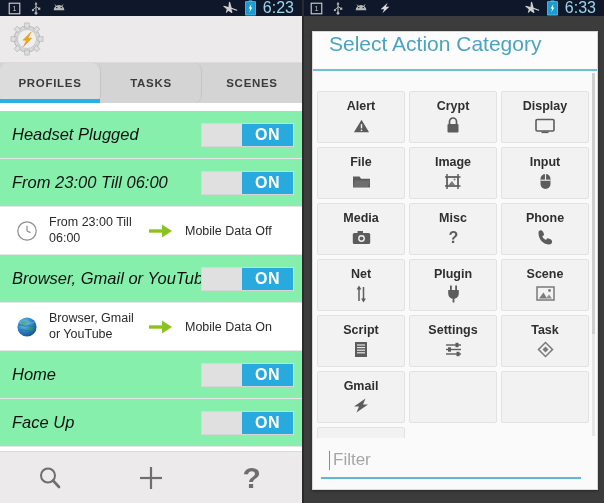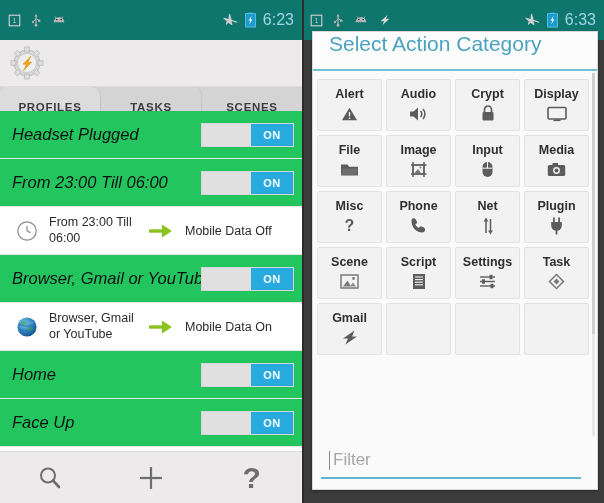--- a/index.html
+++ b/index.html
@@ -12,22 +12,22 @@
   .screen { position: relative; width: 604px; height: 503px; display: flex; }
 
   
   .left-phone {
     position: relative;
     width: 302px; height: 503px;
     background: #ffffff;
     overflow: hidden;
   }
   .statusbar {
-    height: 40px;
-    background: #0f766e;
+    height: 16px;
+    background: #0f172a;
     display: flex; align-items: center;
     padding: 0 8px;
     color: #cfcfcf;
   }
   .sb-left { display: flex; align-items: center; gap: 9px; }
   .sb-right { margin-left: auto; display: flex; align-items: center; gap: 7px; }
   .sb-icon { display: inline-flex; align-items: center; justify-content: center; }
   .sb-time {
     color: #9fd4e8; font-size: 16px; letter-spacing: 0px;
     font-family: "Liberation Sans", sans-serif;
@@ -56,35 +56,35 @@
   .tab.active::after {
     content: ""; position: absolute; left: 0; right: 0; bottom: 0;
     height: 4px; background: #29b0e5;
   }
 
   .list { position: absolute; top: 111px; bottom: 52px; left: 0; right: 0; background: #fff; overflow: hidden; }
   .prow {
     height: 48px; display: flex; align-items: center;
     padding: 0 8px 0 12px;
     border-bottom: 1px solid #e6e6e6;
-    background: #22c55e;
+    background: #86efac;
   }
   .prow-name {
     font-style: italic; font-size: 16.5px; color: #111; flex: 1;
     white-space: nowrap; overflow: hidden;
   }
   .toggle {
     width: 93px; height: 24px; background: #e0e0e0; position: relative;
     flex: 0 0 auto; border: 1px solid #d6d6d6;
   }
   .toggle .thumb {
-    position: absolute; right: 0; top: 0; bottom: 0; width: 42px;
+    position: absolute; right: 0; top: 0; bottom: 0; width: 51px;
     background: #29aadf;
     display: flex; align-items: center; justify-content: center;
-    color: #ffffff; font-size: 11px; font-weight: bold; letter-spacing: 0.5px;
+    color: #ffffff; font-size: 16px; font-weight: bold; letter-spacing: 0.5px;
   }
 
   .detail {
     display: flex; align-items: center; gap: 9px;
     padding: 7px 10px 7px 14px;
     border-bottom: 1px solid #e6e6e6;
     min-height: 48px;
   }
   .detail-icon { width: 26px; height: 26px; flex: 0 0 26px; display: flex; align-items: center; justify-content: center; }
   .detail-trigger {
@@ -118,22 +118,22 @@
     box-shadow: 0 1px 3px rgba(0,0,0,0.35);
   }
   .dialog-title {
     padding: 0 16px 13px 16px;
     font-size: 21px; color: #4ba3bf;
     border-bottom: 2px solid #6fc0d4;
     background: #fcfcfc;
   }
   .grid-wrap { flex: 1; position: relative; overflow: hidden; background: #fafafa; }
   .grid {
-    display: grid; grid-template-columns: repeat(4, 1fr);
-    gap: 4px; padding: 8px 8px 4px 4px;
+    display: grid; grid-template-columns: repeat(3, 1fr);
+    gap: 4px; padding: 20px 8px 4px 4px;
   }
   .cat {
     background: #f2f2f2;
     border: 1px solid #e2e2e2;
     border-radius: 2px;
     height: 52px;
     display: flex; flex-direction: column; align-items: center; justify-content: center;
     gap: 3px;
   }
   .cat-label { font-size: 12.5px; font-weight: bold; color: #2f2f2f; }
@@ -420,30 +420,20 @@
             <span class="cat-ico">
               <svg width="17" height="16" viewBox="0 0 18 16">
                   <polygon points="9,1.5 17,14.5 1,14.5" fill="#5c5c5c"></polygon>
                   <line x1="9" y1="6" x2="9" y2="10.5" stroke="#f2f2f2" stroke-width="1.5"></line>
                   <circle cx="9" cy="12.5" r="0.9" fill="#f2f2f2"></circle>
                 </svg>
             </span>
           </div>
 
 
-          <div class="cat">
-            <span class="cat-label">Audio</span>
-            <span class="cat-ico">
-              <svg width="20" height="16" viewBox="0 0 20 16">
-                  <polygon points="1,5.5 4.5,5.5 9,1.5 9,14.5 4.5,10.5 1,10.5" fill="#5c5c5c"></polygon>
-                  <path d="M11.5 5a4.5 4.5 0 0 1 0 6" fill="none" stroke="#5c5c5c" stroke-width="1.5"></path>
-                  <path d="M14 3a7.5 7.5 0 0 1 0 10" fill="none" stroke="#5c5c5c" stroke-width="1.5"></path>
-                </svg>
-            </span>
-          </div>
 
           <div class="cat">
             <span class="cat-label">Crypt</span>
             <span class="cat-ico">
               <svg width="14" height="17" viewBox="0 0 14 17">
                   <path d="M3.5 7V4.5a3.5 3.5 0 0 1 7 0V7" fill="none" stroke="#5c5c5c" stroke-width="1.7"></path>
                   <rect x="1.5" y="7" width="11" height="8.5" rx="1" fill="#5c5c5c"></rect>
                 </svg>
             </span>
           </div>

